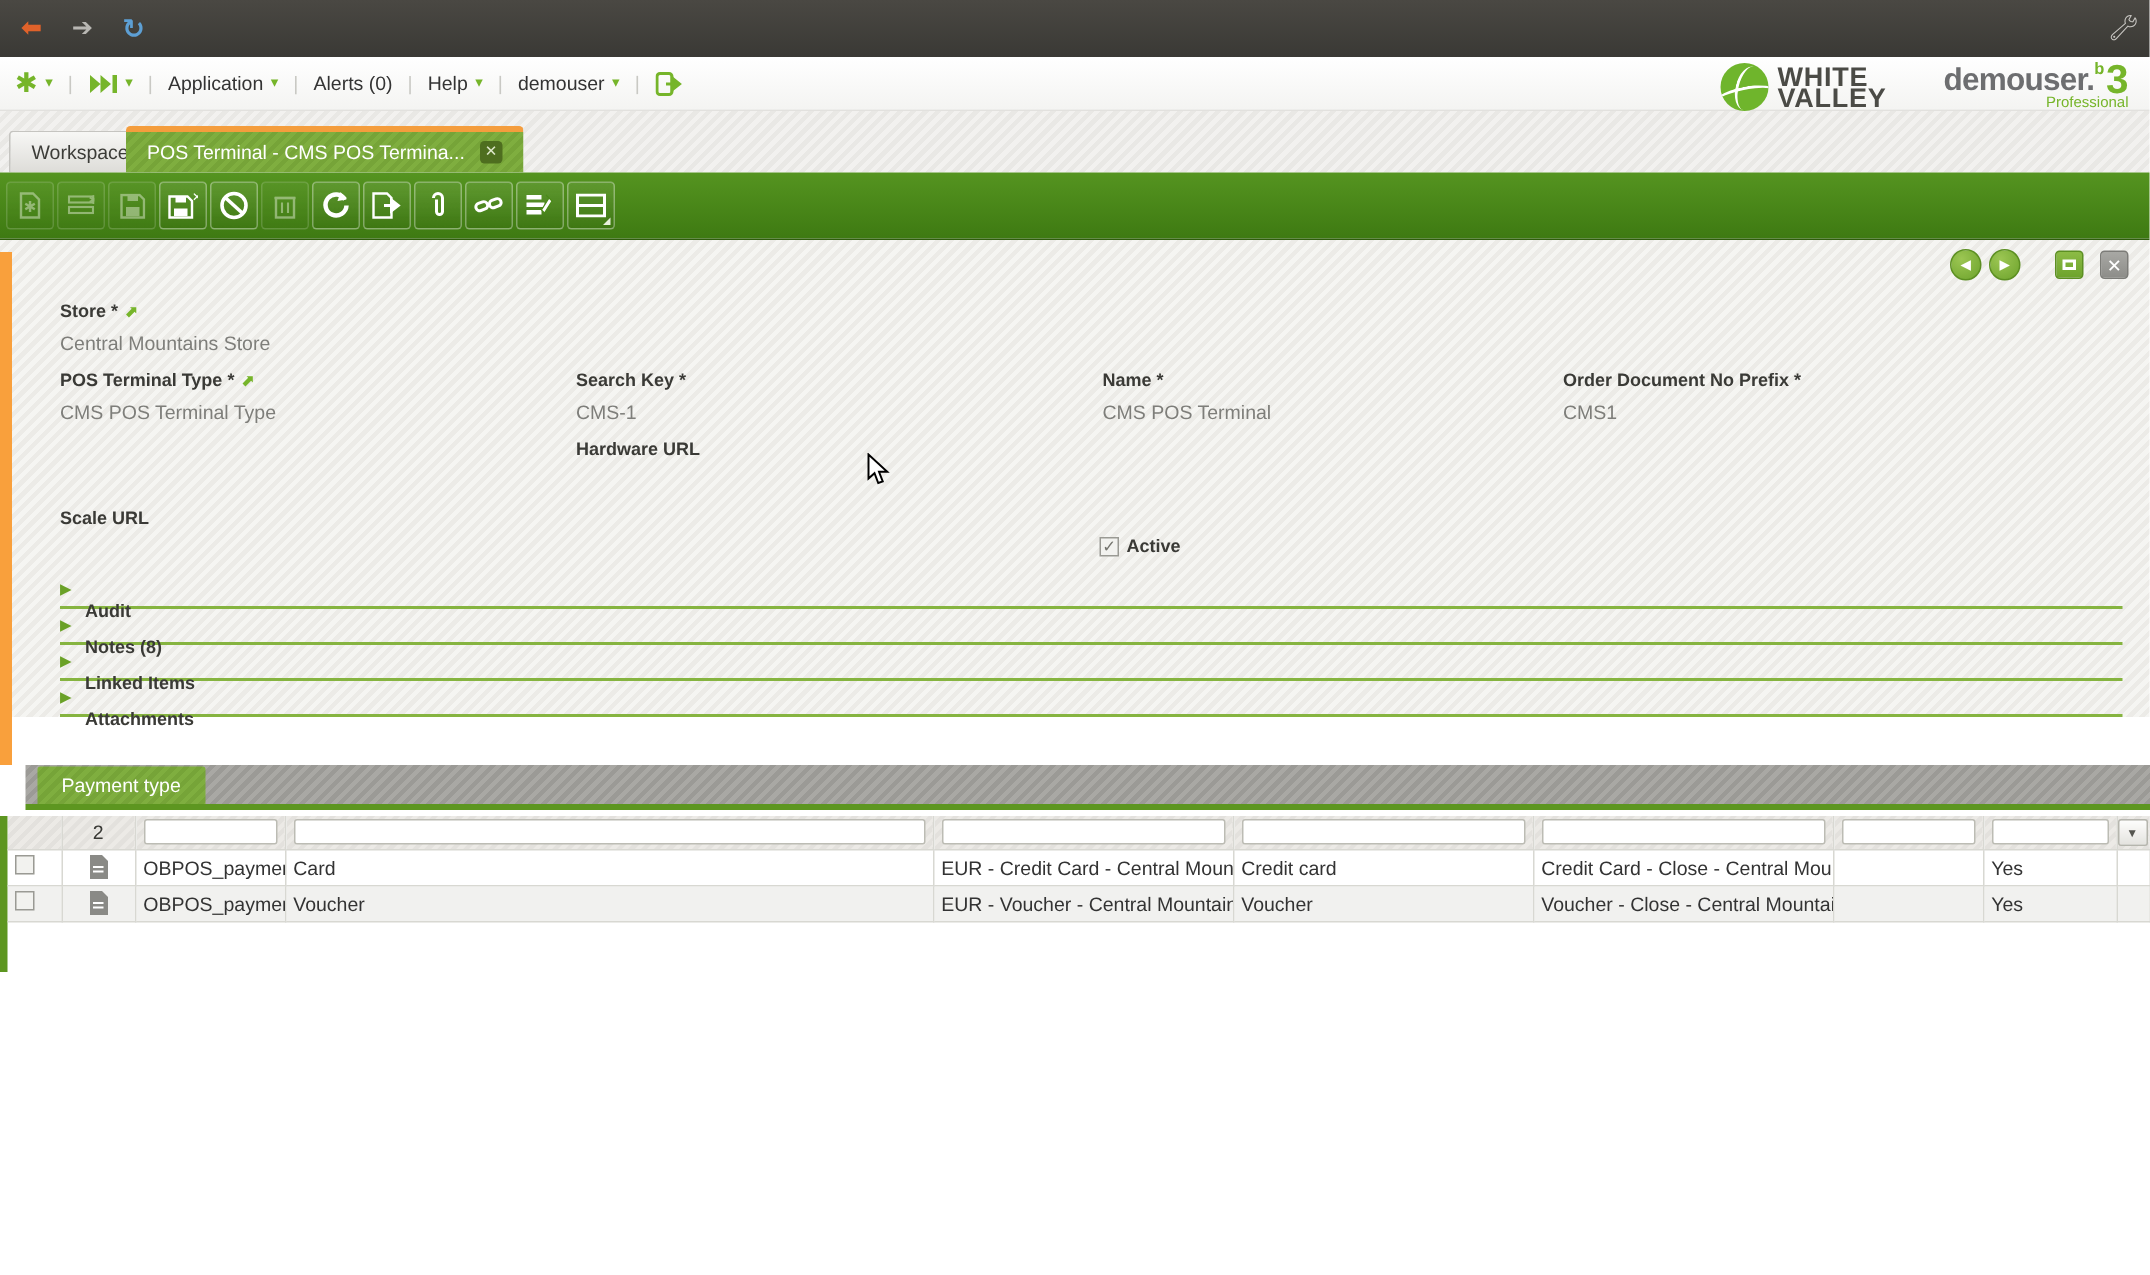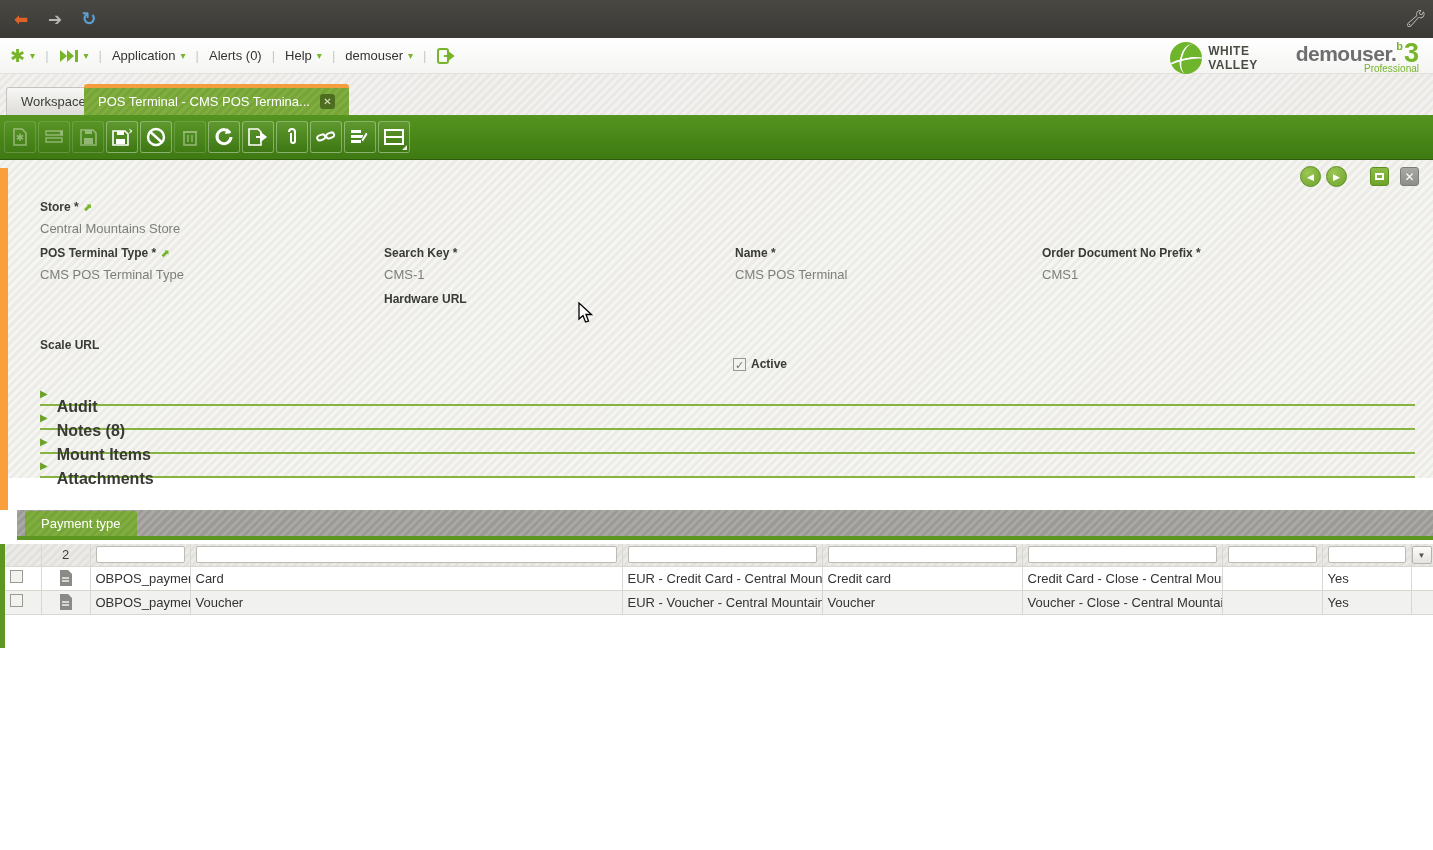--- a/index.html
+++ b/index.html
@@ -35,21 +35,21 @@
   .caret { color:#76b52a; font-size:10px; }
   .star-glyph { color:#76b52a; font-size:18px; font-weight:bold; }
   .ff-glyph { display:flex; align-items:center; }
   .logos { position:absolute; right:14px; top:42px; display:flex; align-items:center; gap:38px; }
   .wv-logo { display:flex; align-items:center; gap:6px; }
   .wv-circle { width:32px; height:32px; border-radius:50%; background:#6fb52c; position:relative; overflow:hidden; }
   .wv-circle::before { content:""; position:absolute; left:-6px; top:16px; width:44px; height:14px;
      border-top:2px solid #fff; border-radius:50%; transform:rotate(-12deg); }
   .wv-circle::after { content:""; position:absolute; left:10px; top:2px; width:16px; height:30px;
      border-left:2px solid #fff; border-radius:50%; transform:rotate(14deg); }
-  .wv-text { font-weight:bold; color:#4b4b46; font-size:12px; line-height:14px; letter-spacing:.5px; }
+  .wv-text { font-weight:bold; color:#4b4b46; font-size:18px; line-height:14px; letter-spacing:.5px; }
   .ob-logo { display:flex; align-items:flex-start; }
   .ob-word { color:#6d6e70; font-weight:bold; font-size:21px; letter-spacing:-.5px; }
   .ob-sup { color:#76b52a; font-size:11px; font-weight:bold; margin-top:-2px; }
   .ob-three { color:#76b52a; font-size:27px; font-weight:bold; line-height:22px; margin-left:1px; }
   .ob-pro { color:#76b52a; font-size:10px; text-align:right; margin-top:-3px; }
 
   
   .tab-strip { position:absolute; left:0; top:74px; width:1433px; height:41px;
     background:repeating-linear-gradient(135deg,#f2f1ef 0 3px,#e9e8e5 3px 6px); }
   .tab { position:absolute; bottom:0; height:28px; display:flex; align-items:center;
@@ -91,21 +91,21 @@
   .f-link { color:#76b52a; font-size:11px; font-weight:bold; }
   .f-value { font-size:13px; color:#7e7e7a; margin-top:7px; }
   .chk-row { display:flex; align-items:center; gap:5px; }
   .chk { width:13px; height:13px; border:1px solid #9a9a94; background:#f2f2ef; color:#74746e;
     font-size:11px; line-height:12px; text-align:center; }
   .chk-label { font-size:12px; font-weight:bold; color:#3a3a36; }
 
   .section { position:absolute; left:40px; width:1375px; height:24px; display:flex; align-items:center;
     gap:9px; cursor:pointer; border-bottom:2px solid #86b440; }
   .sec-tri { color:#6aa127; font-size:10px; }
-  .sec-label { font-size:16px; font-weight:bold; color:#3a3a36;margin-top:28px; }
+  .sec-label { font-size:12px; font-weight:bold; color:#3a3a36;margin-top:28px; }
 
   
   .child-bar { position:absolute; left:0; top:510px; width:1433px; height:30px;
     background:repeating-linear-gradient(135deg,#a9a8a4 0 3px,#9b9a96 3px 6px);
     border-bottom:4px solid #5d9620;margin-left:17px; }
   .child-tab { position:absolute; left:8px; bottom:0; height:25px; padding:0 16px;
     background:repeating-linear-gradient(135deg,#7fae3f 0 3px,#76a438 3px 6px);
     color:#fff; font-size:13px; display:flex; align-items:center; border-radius:2px 2px 0 0; cursor:pointer; }
 
   
@@ -364,21 +364,21 @@
   <div class="section" style="top:222px">
     <span class="sec-tri">▶</span>
     <span class="sec-label">Audit</span>
   </div>
   <div class="section" style="top:246px">
     <span class="sec-tri">▶</span>
     <span class="sec-label">Notes (8)</span>
   </div>
   <div class="section" style="top:270px">
     <span class="sec-tri">▶</span>
-    <span class="sec-label">Mount Items</span>
+    <span class="sec-label">Linked Items</span>
   </div>
   <div class="section" style="top:294px">
     <span class="sec-tri">▶</span>
     <span class="sec-label">Attachments</span>
   </div>
 </div>
 
 <div class="child-bar">
   <div class="child-tab">
     <span>Payment type</span>

